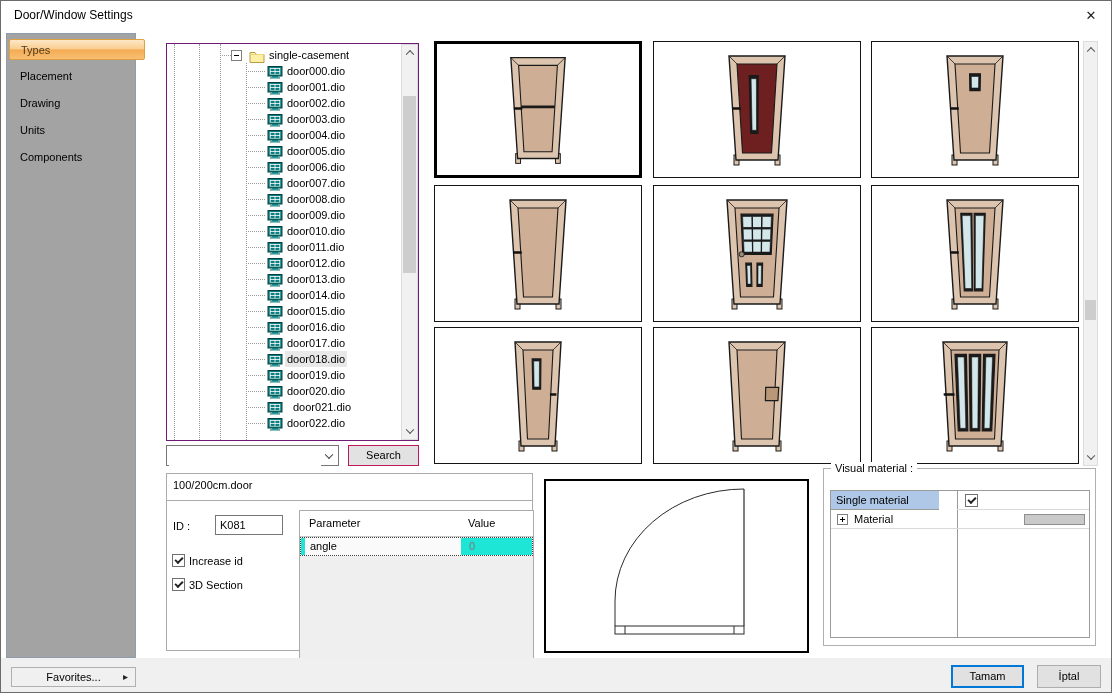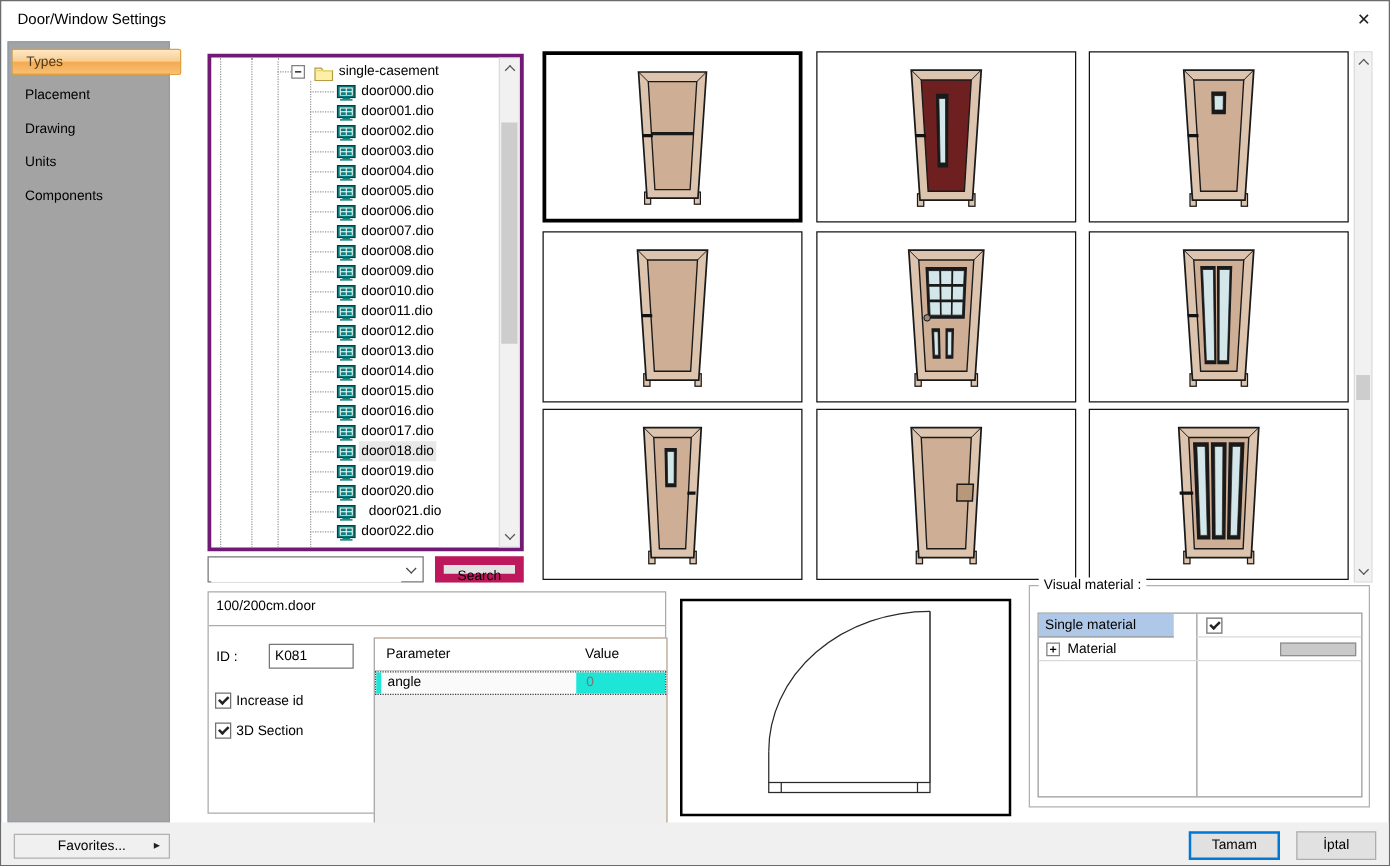--- a/index.html
+++ b/index.html
@@ -6,21 +6,21 @@
   .abs{position:absolute;}
   #dialog{position:relative;width:1112px;height:693px;background:#fff;border:1px solid #6b6b6b;box-sizing:border-box;overflow:hidden;font-size:11px;color:#000;}
   
   #title{left:13px;top:7px;font-size:12px;}
   #closeBtn{right:10px;top:5px;width:20px;height:20px;text-align:center;line-height:20px;font-size:13px;color:#222;cursor:pointer;}
   
   #sidebar{left:5px;top:32px;width:130px;height:625px;border:1px solid #8e9cab;background:#a3a3a3;box-sizing:border-box;}
   .side-item{position:absolute;left:2px;width:136px;height:21px;line-height:21px;padding-left:11px;box-sizing:border-box;color:#000;cursor:pointer;}
   .side-item.selected{background:linear-gradient(#fde7c6 0%,#f9cf92 46%,#f5ab52 52%,#f7bf74 100%);border:1px solid #dfa03f;border-radius:2px;color:#4d3a1e;}
   
-  #tree{left:165px;top:42px;width:253px;height:398px;border:3px solid #701a75;background:#fff;box-sizing:border-box;overflow:hidden;}
+  #tree{left:165px;top:42px;width:253px;height:398px;border:1px solid #701a75;background:#fff;box-sizing:border-box;overflow:hidden;}
   #treeContent{position:absolute;left:0;top:0;width:235px;height:100%;overflow:hidden;}
   .guide{position:absolute;top:0;bottom:0;border-left:1px dotted #9a9a9a;width:0;}
   .trow{position:absolute;left:0;width:100%;height:16px;line-height:16px;}
   .trow .hconn{position:absolute;top:8px;border-top:1px dotted #9a9a9a;height:0;}
   .trow .lbl{position:absolute;top:0;font-size:11px;white-space:nowrap;padding:0 2px;}
   .trow .lbl.sel{background:#e8e8e8;}
   .trow svg{position:absolute;top:2px;}
   .minusbox,.plusbox{position:absolute;width:9px;height:9px;border:1px solid #808080;background:#fff;box-sizing:content-box;}
   .minusbox::after,.plusbox::after{content:'';position:absolute;left:2px;right:2px;top:4px;border-top:1px solid #000;}
   .plusbox::before{content:'';position:absolute;top:2px;bottom:2px;left:4px;border-left:1px solid #000;}
@@ -28,21 +28,21 @@
   .sbar{position:absolute;background:#f1f1f1;border:1px solid #dcdcdc;box-sizing:border-box;}
   .sbtn{position:absolute;left:0;width:100%;height:16px;background:#f1f1f1;}
   .chev{position:absolute;left:50%;top:50%;width:5px;height:5px;border-right:1.5px solid #555;border-bottom:1.5px solid #555;}
   .chev.up{transform:translate(-50%,-30%) rotate(-135deg);}
   .chev.down{transform:translate(-50%,-70%) rotate(45deg);}
   .sthumb{position:absolute;left:1px;right:1px;background:#cdcdcd;}
   
   #combo{left:165px;top:444px;width:173px;height:21px;border:1px solid #767676;background:#fff;box-sizing:border-box;}
   #combo input{position:absolute;left:2px;top:1px;width:148px;height:17px;border:none;outline:none;font-size:11px;font-family:inherit;}
   #comboArrow{position:absolute;right:2px;top:2px;width:15px;height:15px;}
-  #searchBtn{left:347px;top:444px;width:71px;height:21px;background:#e2e2e2;border:7px solid #be185d;box-sizing:border-box;text-align:center;line-height:19px;cursor:pointer;}
+  #searchBtn{left:347px;top:444px;width:71px;height:21px;background:#e2e2e2;border:1px solid #be185d;box-sizing:border-box;text-align:center;line-height:19px;cursor:pointer;}
   
   #grid{left:433px;top:40px;width:646px;height:424px;}
   .cell{position:absolute;width:208px;height:137px;background:#fff;border:1px solid #141414;box-sizing:border-box;cursor:pointer;}
   .cell.selected{border:3px solid #000;}
   .cell svg{width:100%;height:100%;display:block;}
   
   #detailsBox{left:165px;top:472px;width:367px;height:178px;border:1px solid #ababab;box-sizing:border-box;}
   #doorName{position:absolute;left:6px;top:5px;font-size:11px;}
   #nameDivider{position:absolute;left:0;top:26px;width:100%;border-top:1px solid #ababab;}
   #idLabel{position:absolute;left:6px;top:46px;}

